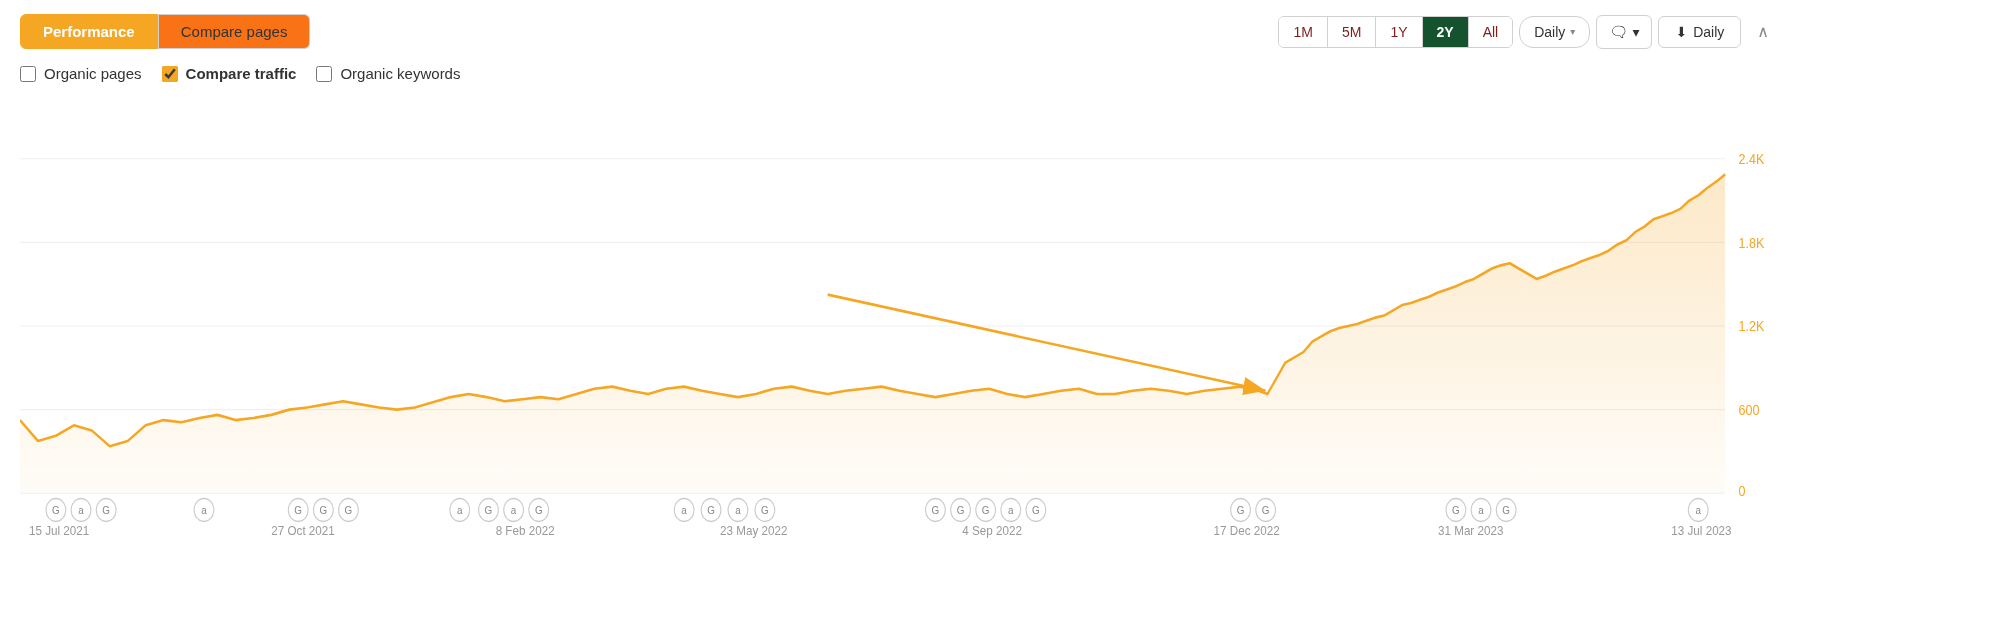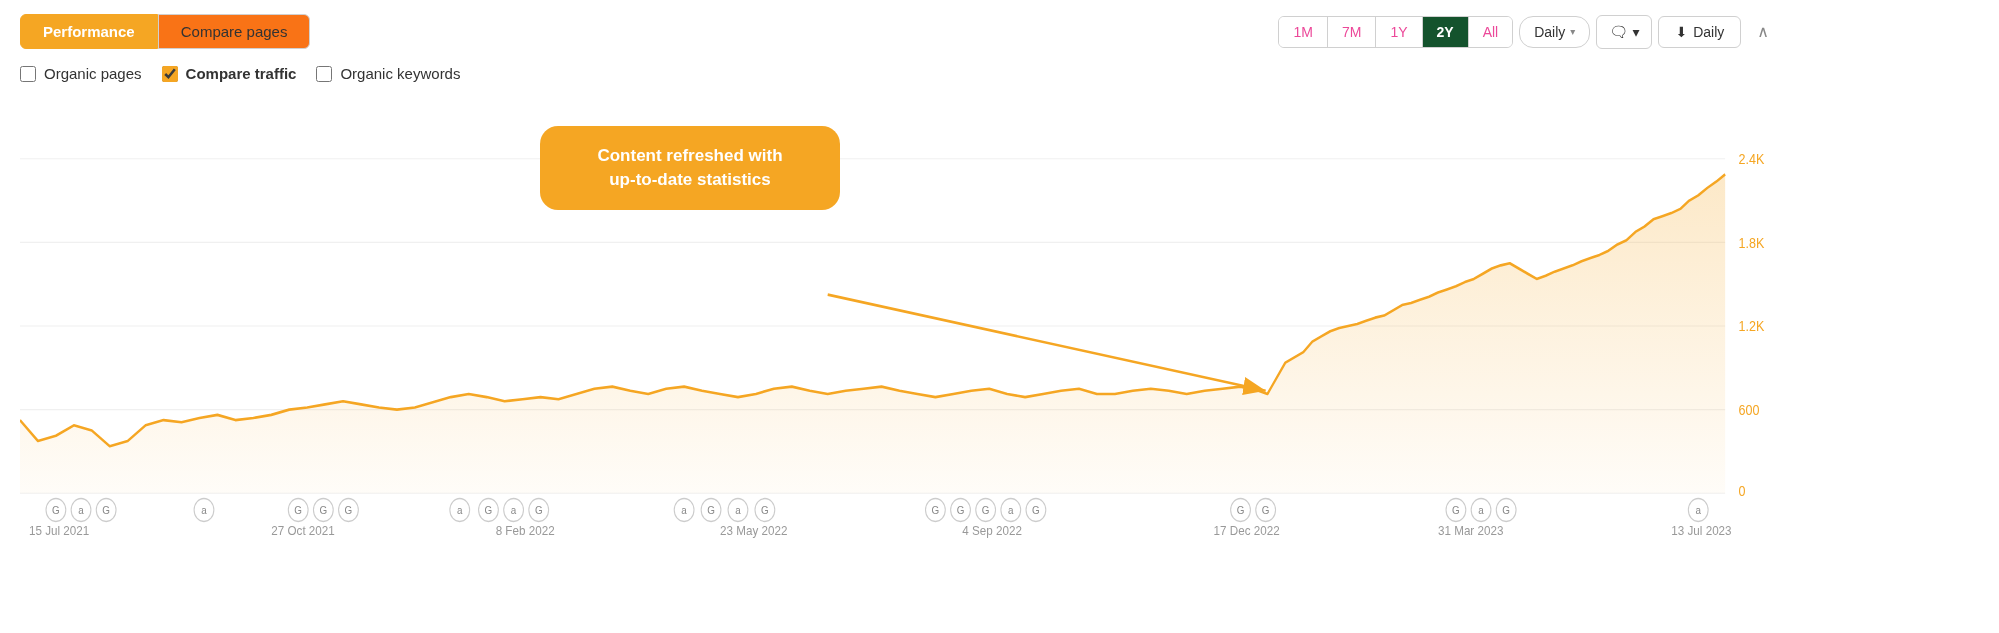--- a/index.html
+++ b/index.html
@@ -56,21 +56,21 @@
       border: 1.5px solid #d0d0d0;
       border-radius: 6px;
       overflow: hidden;
     }
     .time-btn {
       padding: 7px 14px;
       background: #fff;
       border: none;
       border-right: 1px solid #d0d0d0;
       font-size: 14px;
-      color: #ec4899;
+      color: #7f1d1d;
       cursor: pointer;
       font-weight: 500;
     }
     .time-btn:last-child { border-right: none; }
     .time-btn.active {
       background: #14532d;
       color: #fff;
       font-weight: 700;
     }
     .dropdown-btn {
@@ -185,21 +185,21 @@
 
   <div class="header-row">
     <div class="tab-group">
       <button class="tab active">Performance</button>
       <button class="tab">Compare pages</button>
     </div>
 
     <div class="controls-right">
       <div class="time-btn-group">
         <button class="time-btn">1M</button>
-        <button class="time-btn">7M</button>
+        <button class="time-btn">5M</button>
         <button class="time-btn">1Y</button>
         <button class="time-btn active">2Y</button>
         <button class="time-btn">All</button>
       </div>
       <button class="dropdown-btn">
         <span>Daily</span>
         <span class="caret">▾</span>
       </button>
       <button class="icon-btn">
         <span style="font-size:15px;">🗨</span>
@@ -576,18 +576,15 @@
 
       <text x="1915" y="65" font-size="14" fill="#f5a623" font-family="Arial">2.4K</text>
       <text x="1915" y="145" font-size="14" fill="#f5a623" font-family="Arial">1.8K</text>
       <text x="1915" y="225" font-size="14" fill="#f5a623" font-family="Arial">1.2K</text>
       <text x="1915" y="305" font-size="14" fill="#f5a623" font-family="Arial">600</text>
       <text x="1915" y="383" font-size="14" fill="#f5a623" font-family="Arial">0</text>
 
     </svg>
 
     
-    <div class="tooltip-bubble">
-      <span>Content refreshed with<br>up-to-date statistics</span>
-    </div>
 
   </div>
 </div>
 
 </body></html>

